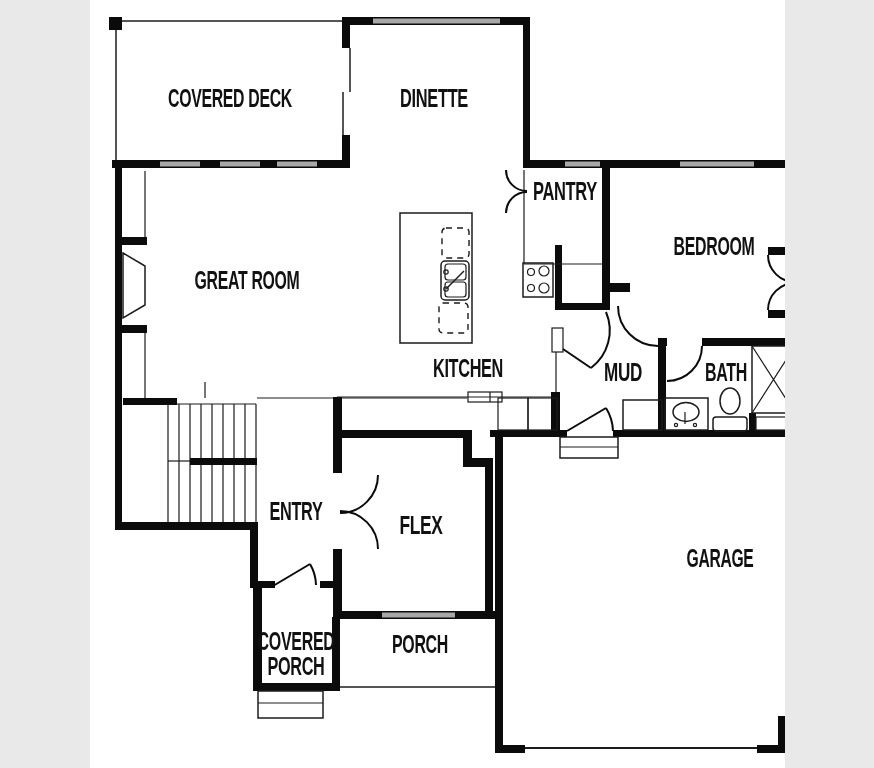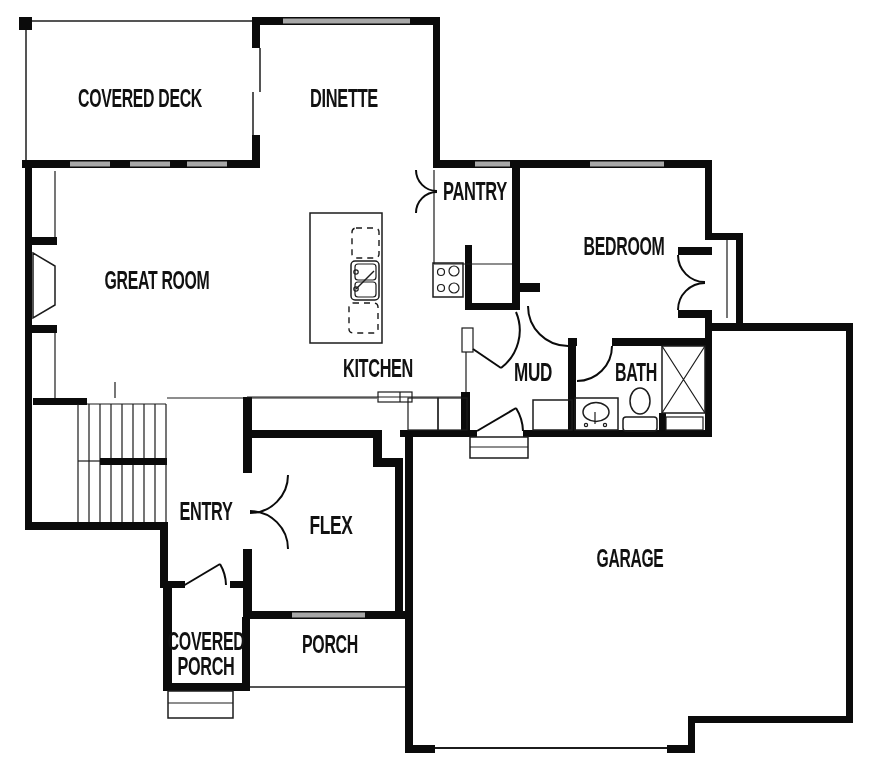--- a/index.html
+++ b/index.html
@@ -1,16 +1,16 @@
 <!DOCTYPE html>
 <html style="--background: #ffffff; --wall: #0b0b0b; --window: #a8a8a8; --line: #1c1c1c; --label: #111111;"><head>
 <meta charset="utf-8">
 <style>
   html,body{margin:0;padding:0;background:#e9e9e9;font-family:"Liberation Sans",sans-serif;}
-  .stage{width:874px;height:768px;margin:0 auto;background:var(--background,#fff);position:relative;overflow:hidden;}
+  .stage{width:695px;height:768px;margin:0 auto;background:var(--background,#fff);position:relative;overflow:hidden;}
   svg{display:block;}
   .wall{fill:var(--wall,#0b0b0b);}
   .win{fill:var(--window,#a8a8a8);}
   .ln{fill:none;stroke:var(--line,#1c1c1c);stroke-width:1.5;}
   .ln1{fill:none;stroke:var(--line,#1c1c1c);stroke-width:1.2;}
   .dash{fill:none;stroke:var(--line,#1c1c1c);stroke-width:1.4;stroke-dasharray:6 5;}
   .door{fill:none;stroke:var(--wall,#0b0b0b);stroke-width:2;}
   .lbl{font-family:"Liberation Sans",sans-serif;font-weight:700;font-size:26px;fill:var(--label,#111);text-anchor:middle;letter-spacing:-0.5px;}
 </style>
 </head>

